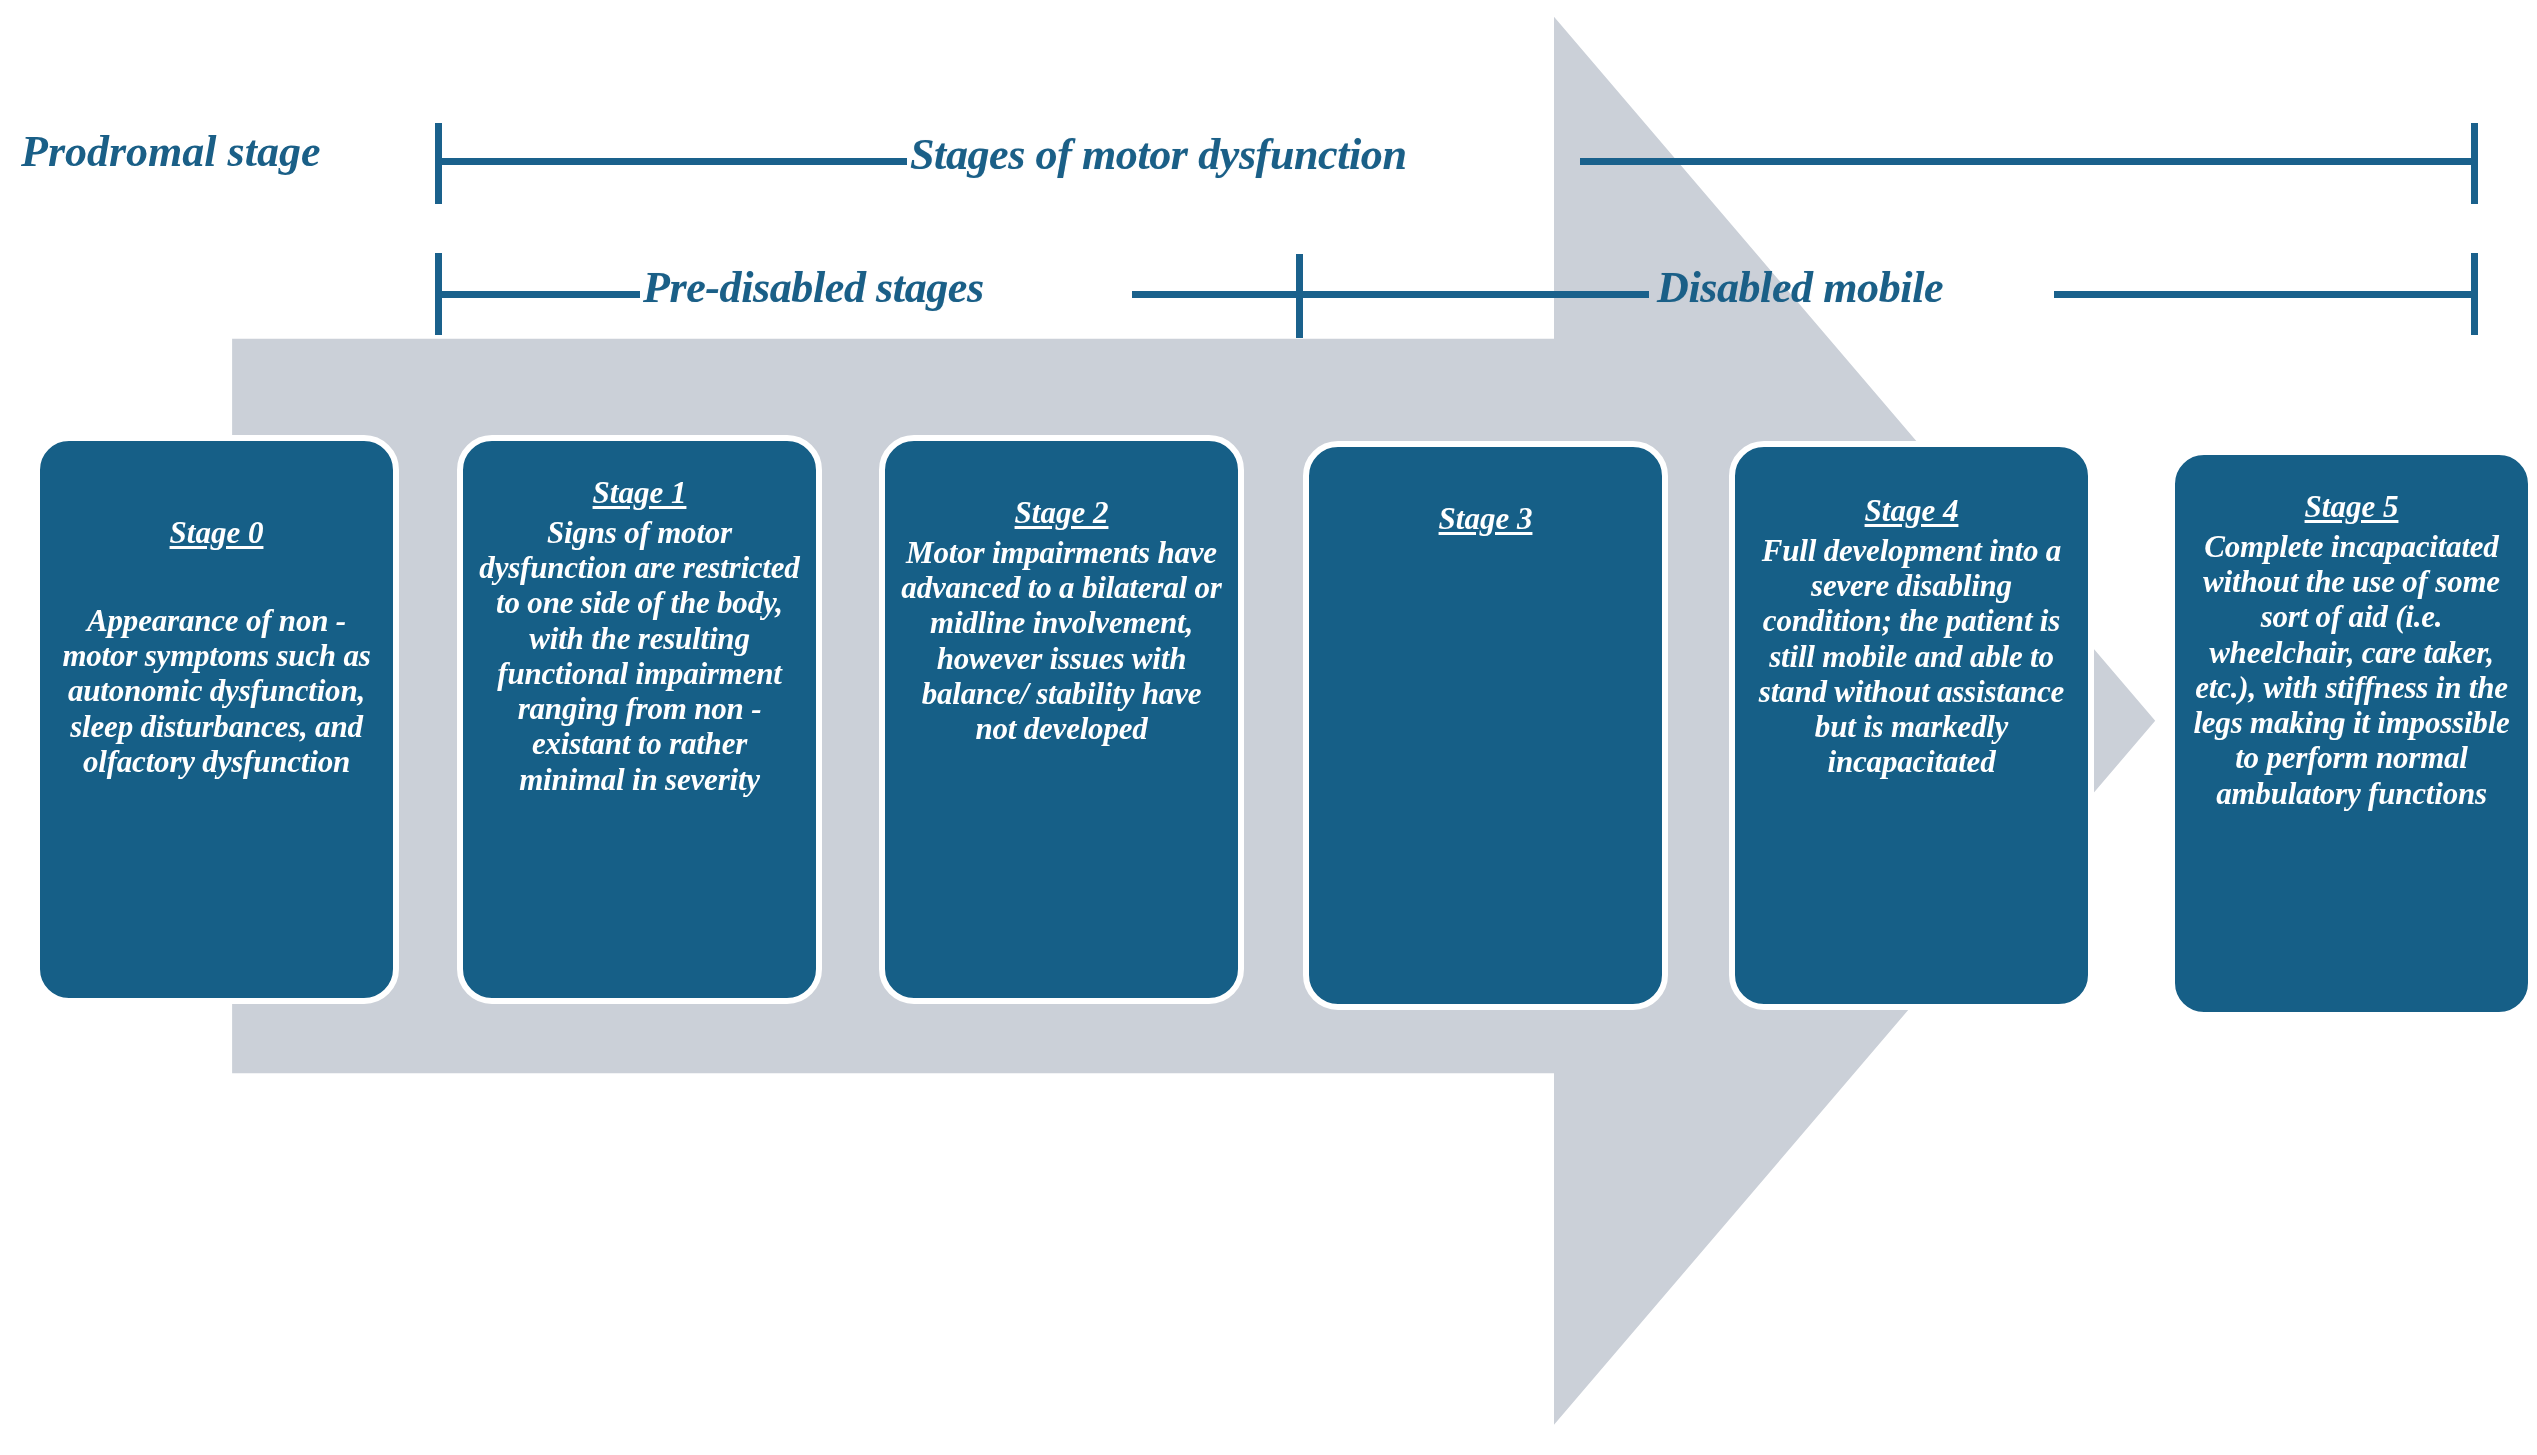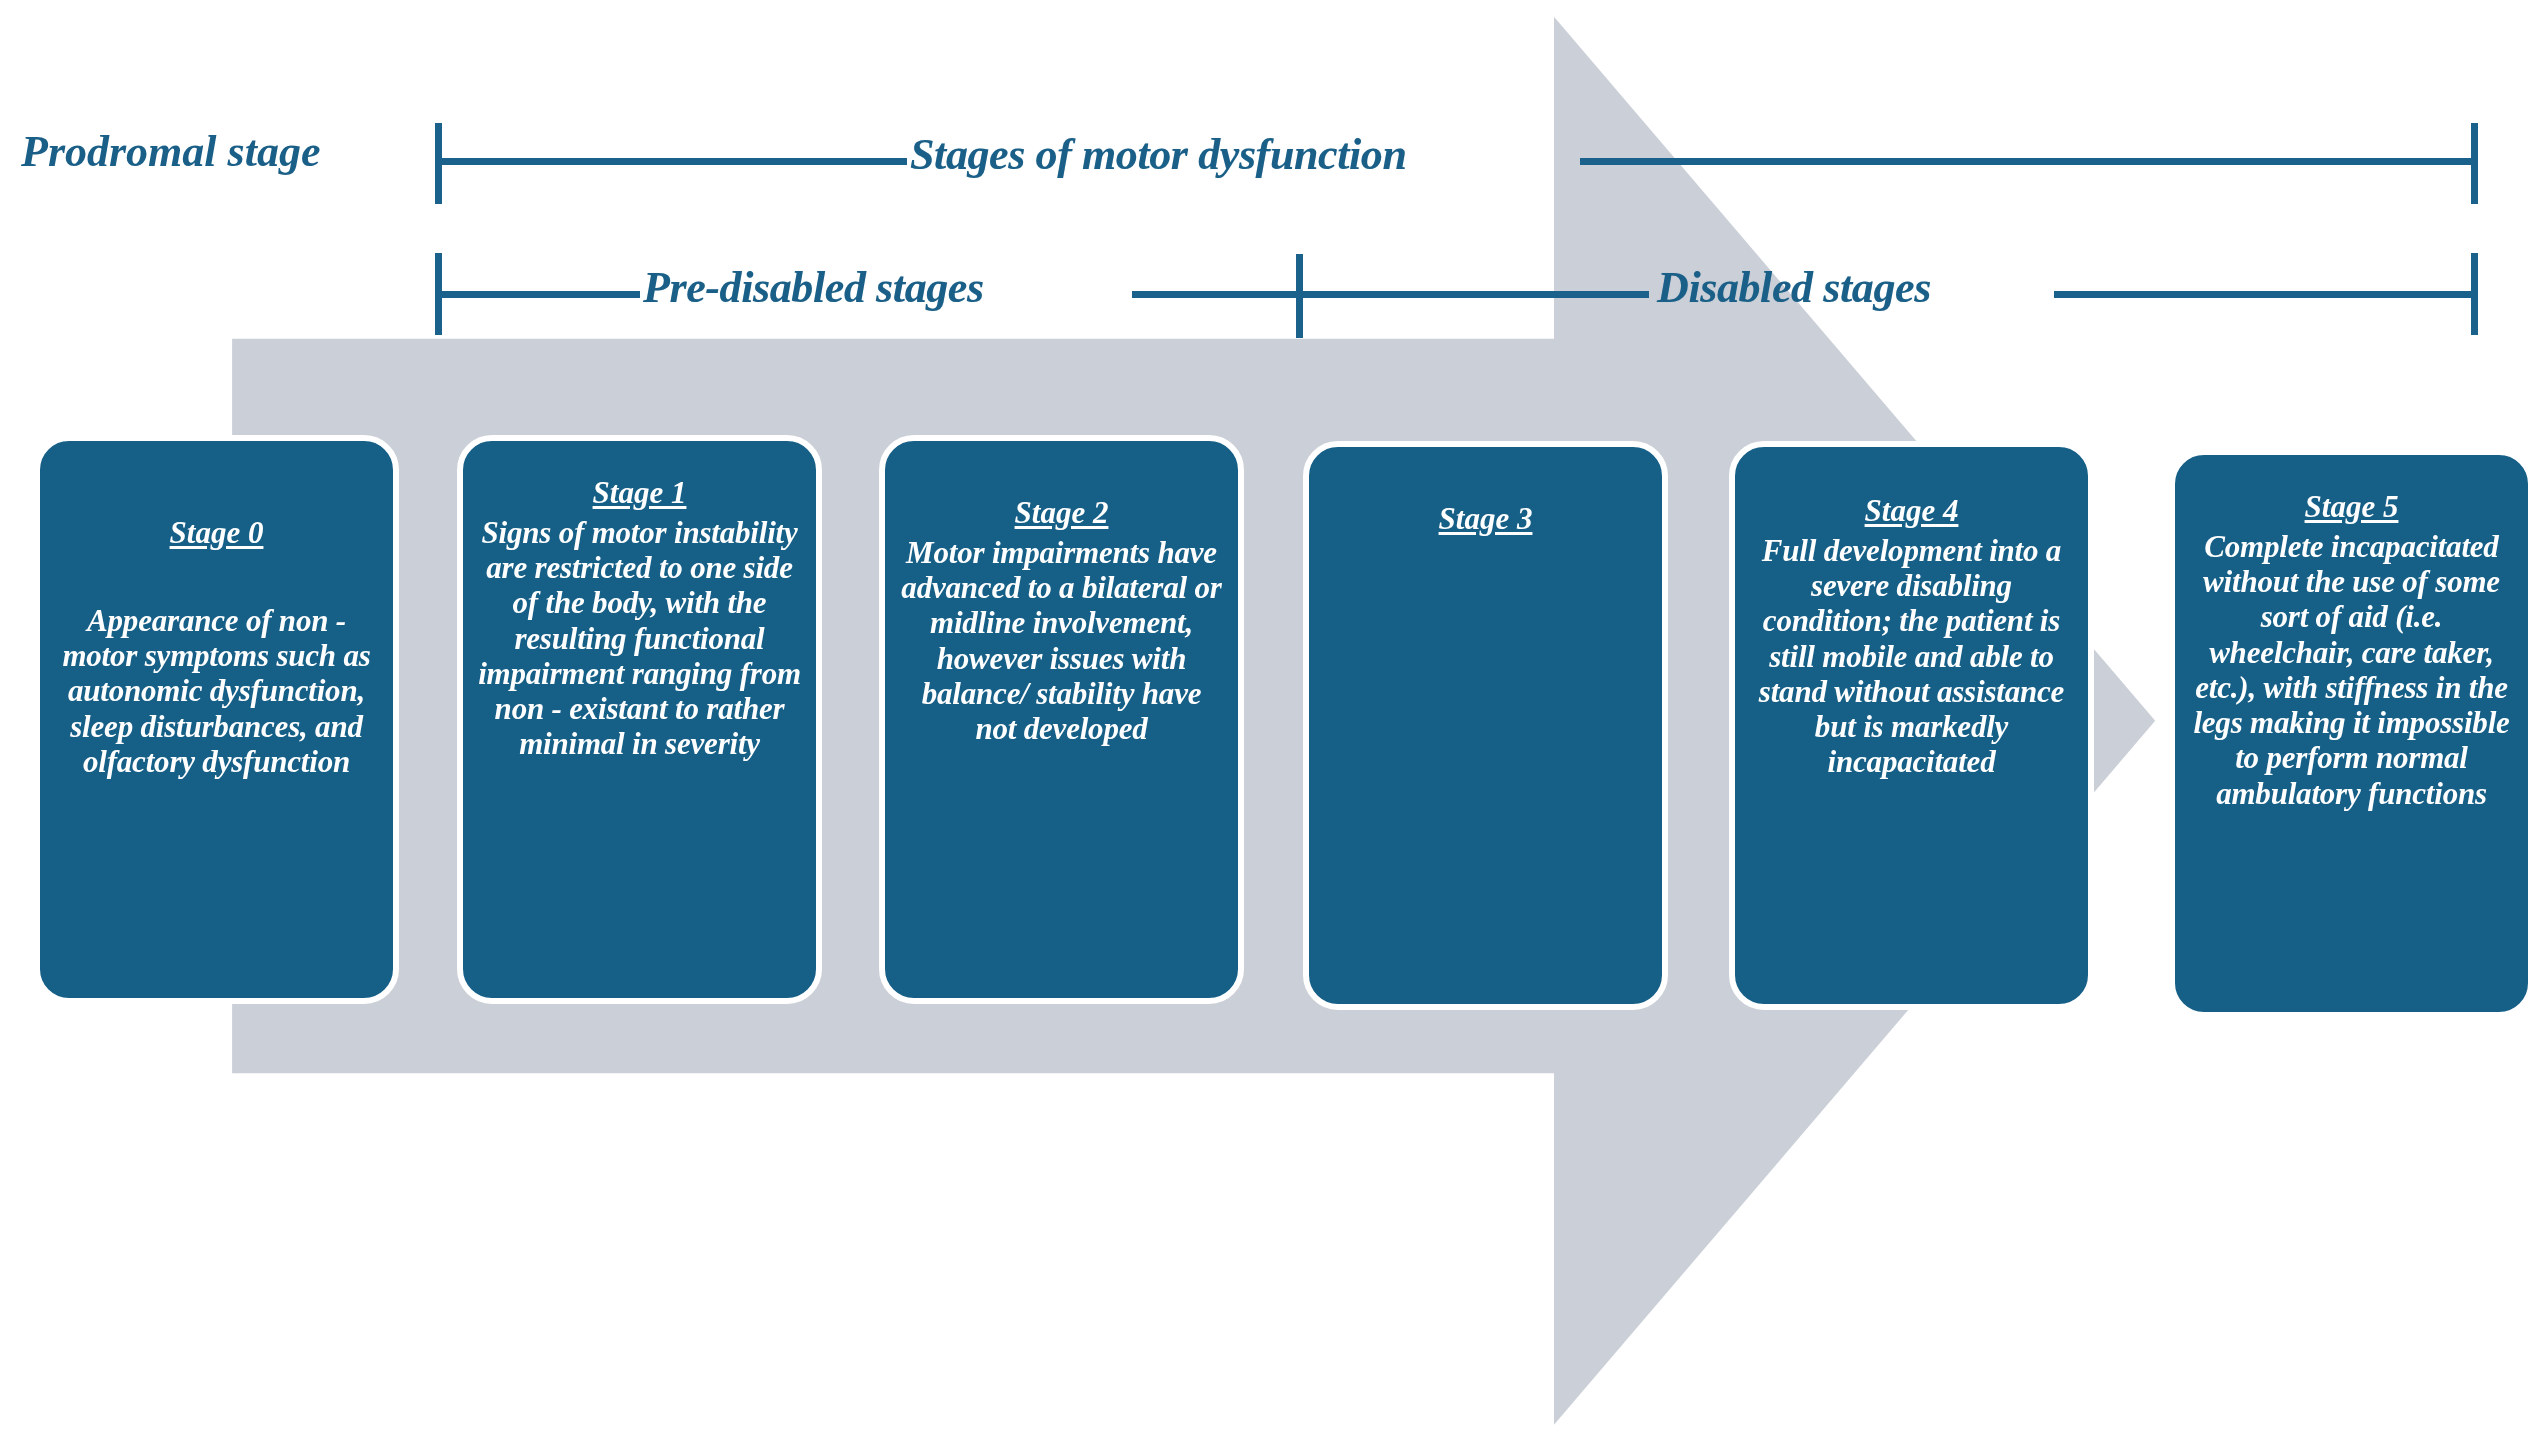--- a/index.html
+++ b/index.html
@@ -131,31 +131,31 @@
   </div>
 
   <div class="bracket-row" style="left:0;top:0;">
     <div class="bracket-tick" style="left:435px; top:253px; height:82px;"></div>
     <div class="bracket-line" style="left:435px; top:291px; width:205px;"></div>
     <div class="bracket-line" style="left:1132px; top:291px; width:517px;"></div>
     <div class="bracket-tick" style="left:1296px; top:254px; height:84px;"></div>
     <div class="bracket-line" style="left:2054px; top:291px; width:424px;"></div>
     <div class="bracket-tick" style="left:2471px; top:253px; height:82px;"></div>
     <div class="scale-label" id="predisabled-label">Pre-disabled stages</div>
-    <div class="scale-label" id="disabled-label">Disabled stages</div>
+    <div class="scale-label" id="disabled-label">Disabled mobile</div>
   </div>
 
   <div class="stage-box" style="left:34px; top:435px; width:365px; height:569px; padding-top:75px;gap:48px;">
     <div class="stage-title">Stage 0</div>
     <div class="stage-desc">Appearance of non - motor symptoms such as autonomic dysfunction, sleep disturbances, and olfactory dysfunction</div>
   </div>
 
   <div class="stage-box" style="left:457px; top:435px; width:365px; height:569px; padding-top:35px;">
     <div class="stage-title">Stage 1</div>
-    <div class="stage-desc">Signs of motor instability are restricted to one side of the body, with the resulting functional impairment ranging from non - existant to rather minimal in severity</div>
+    <div class="stage-desc">Signs of motor dysfunction are restricted to one side of the body, with the resulting functional impairment ranging from non - existant to rather minimal in severity</div>
   </div>
 
   <div class="stage-box" style="left:879px; top:435px; width:365px; height:569px; padding-top:55px;">
     <div class="stage-title">Stage 2</div>
     <div class="stage-desc">Motor impairments have advanced to a bilateral or midline involvement, however issues with balance/ stability have not developed</div>
   </div>
 
   <div class="stage-box" style="left:1303px; top:441px; width:365px; height:569px; padding-top:55px;gap:44px;">
     <div class="stage-title">Stage 3</div>
   </div>

